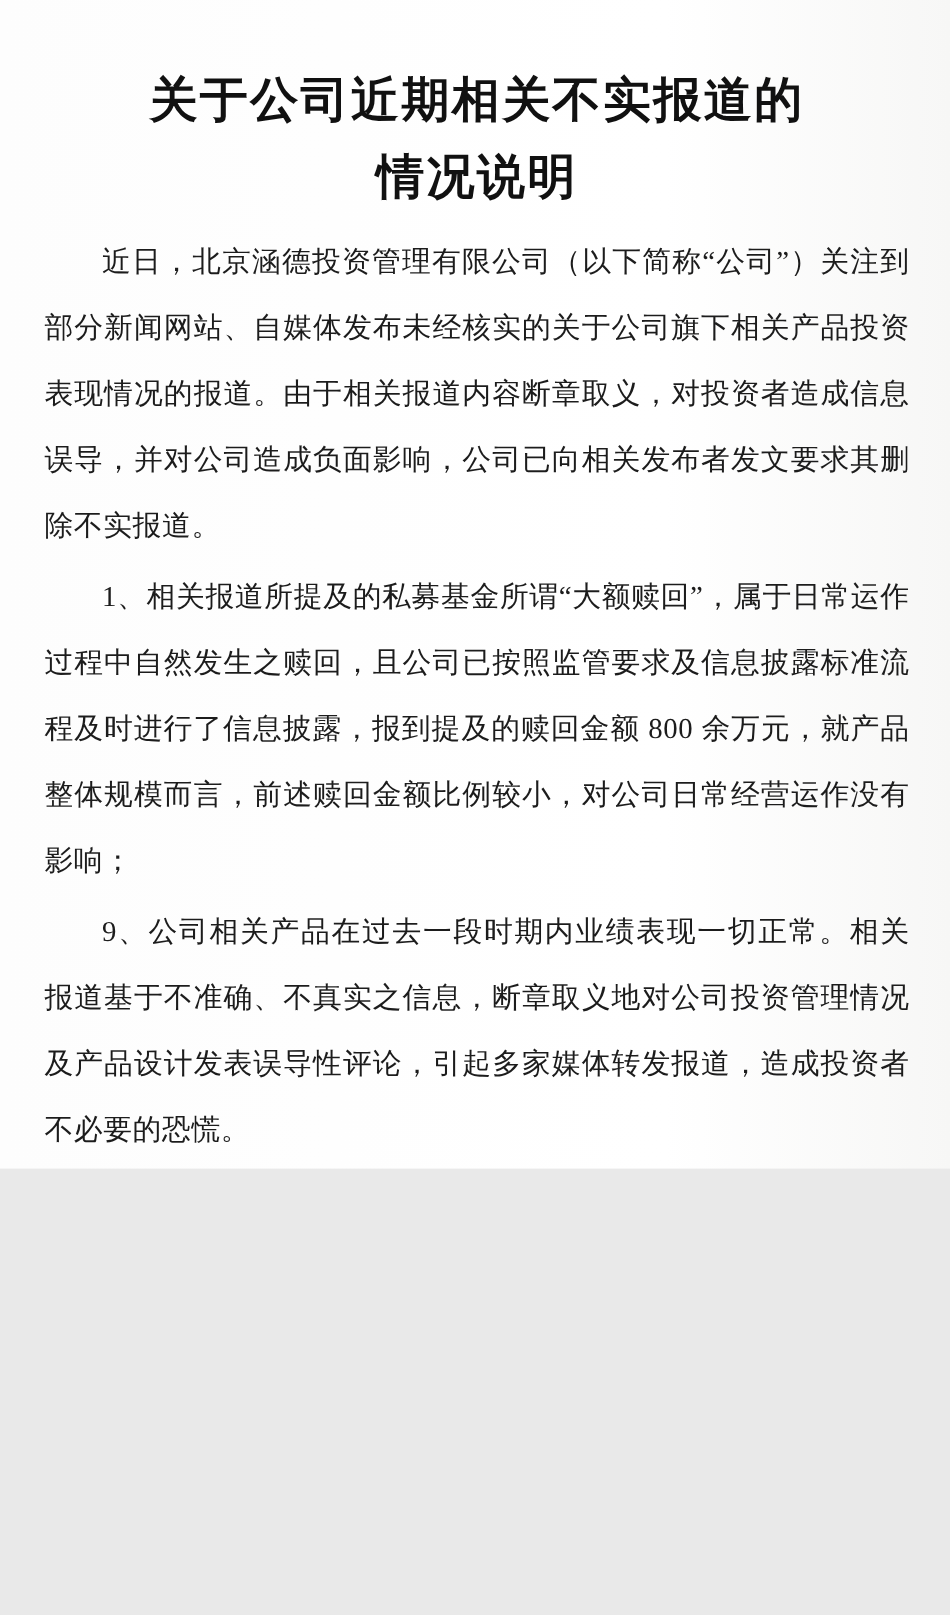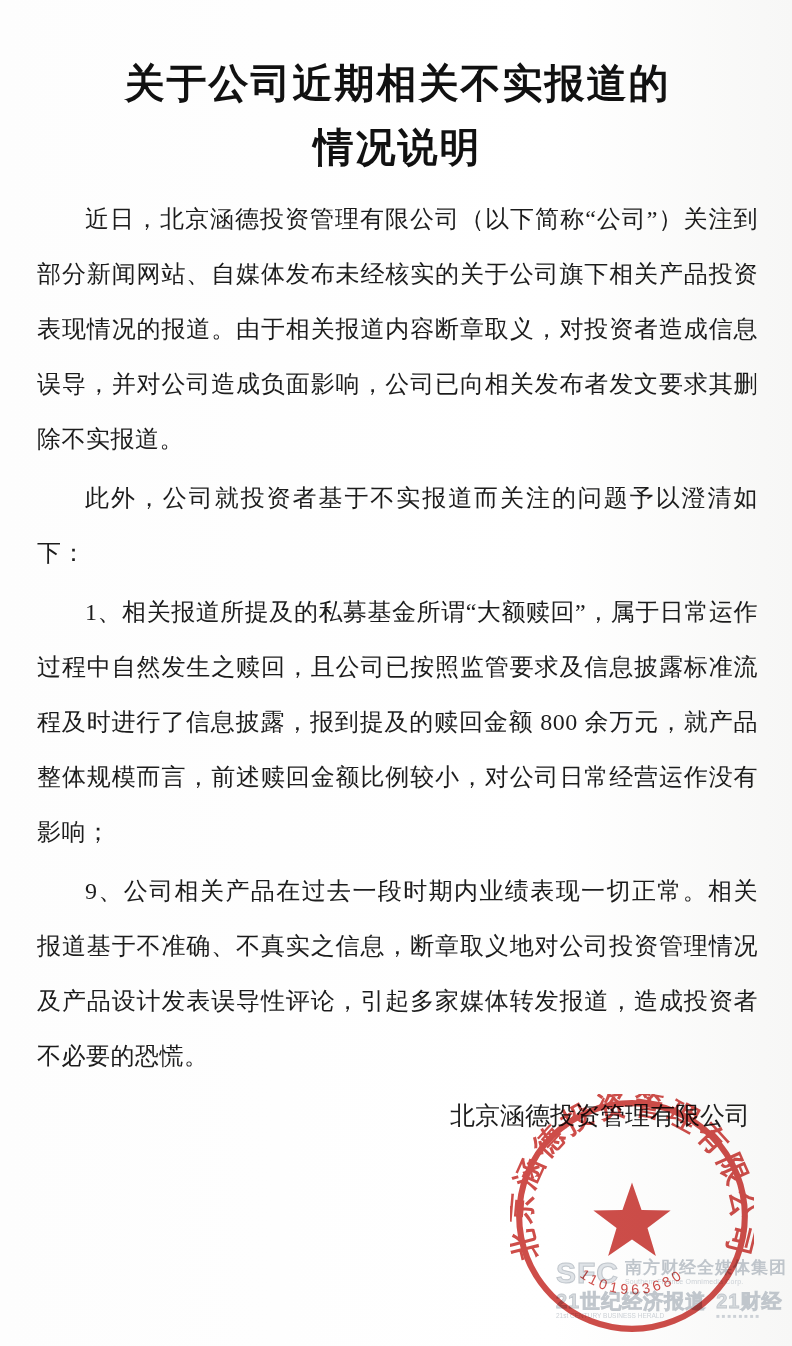--- a/index.html
+++ b/index.html
@@ -1,18 +1,18 @@
 <!DOCTYPE html>
 <html><head>
 <meta charset="utf-8">
 <style>
   html,body{margin:0;padding:0;background:#e9e9e9;}
   .page{
     position:relative;
-    width:792px;height:1346px;
+    width:792px;height:974px;
     margin:0 auto;
     background:linear-gradient(90deg,#fdfdfd 0%,#ffffff 70%,#f7f7f6 100%);
     overflow:hidden;
     font-family:"Liberation Serif","DejaVu Serif",serif;
     color:#1c1c1c;
   }
   .doc-body{position:absolute;left:33px;right:30px;top:0;z-index:1;}
   .title{
     margin:52px 0 12px 0;
     font-size:40px;line-height:64px;
@@ -78,21 +78,20 @@
 <div class="page">
 
   <div class="doc-body">
 
     <h1 class="title">
       <div>关于公司近期相关不实报道的</div>
       <div>情况说明</div>
     </h1>
 
     <p class="para">近日，北京涵德投资管理有限公司（以下简称“公司”）关注到部分新闻网站、自媒体发布未经核实的关于公司旗下相关产品投资表现情况的报道。由于相关报道内容断章取义，对投资者造成信息误导，并对公司造成负面影响，公司已向相关发布者发文要求其删除不实报道。</p>
-    <p class="para">此外，公司就投资者基于不实报道而关注的问题予以澄清如下：</p>
     <p class="para">1、相关报道所提及的私募基金所谓“大额赎回”，属于日常运作过程中自然发生之赎回，且公司已按照监管要求及信息披露标准流程及时进行了信息披露，报到提及的赎回金额 800 余万元，就产品整体规模而言，前述赎回金额比例较小，对公司日常经营运作没有影响；</p>
     <p class="para">9、公司相关产品在过去一段时期内业绩表现一切正常。相关报道基于不准确、不真实之信息，断章取义地对公司投资管理情况及产品设计发表误导性评论，引起多家媒体转发报道，造成投资者不必要的恐慌。</p>
 
     <div class="signature-line">北京涵德投资管理有限公司</div>
 
   </div>
 
   <svg class="seal" viewBox="0 0 240 240" aria-hidden="true">
     <circle cx="120" cy="120" r="111" fill="none" stroke="#c73430" stroke-width="6"></circle>
     <path id="sealTopArc" d="M 38,177 A 100,100 0 1 1 202,177" fill="none"></path>

